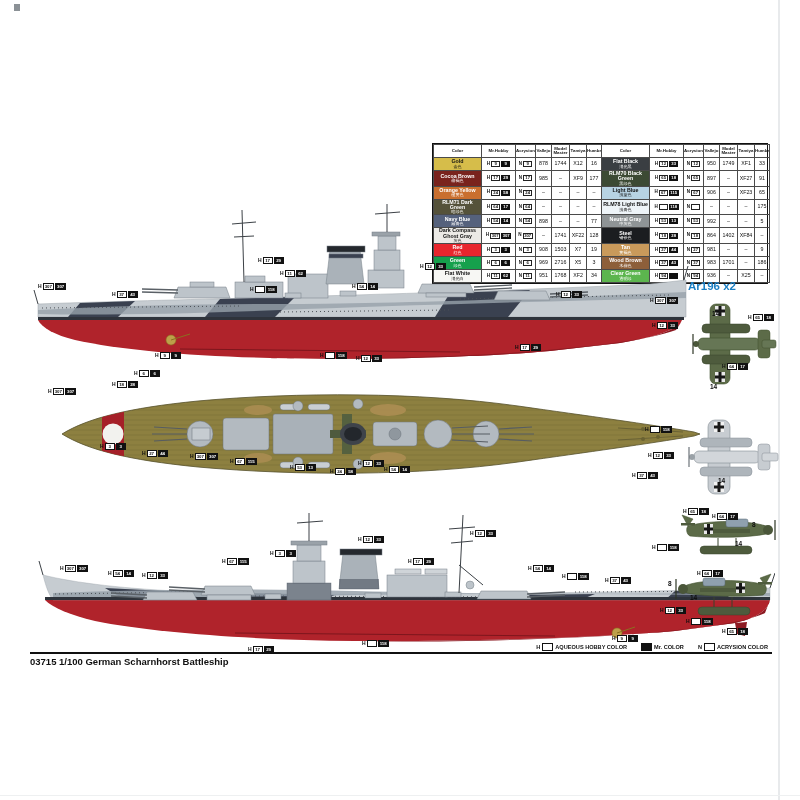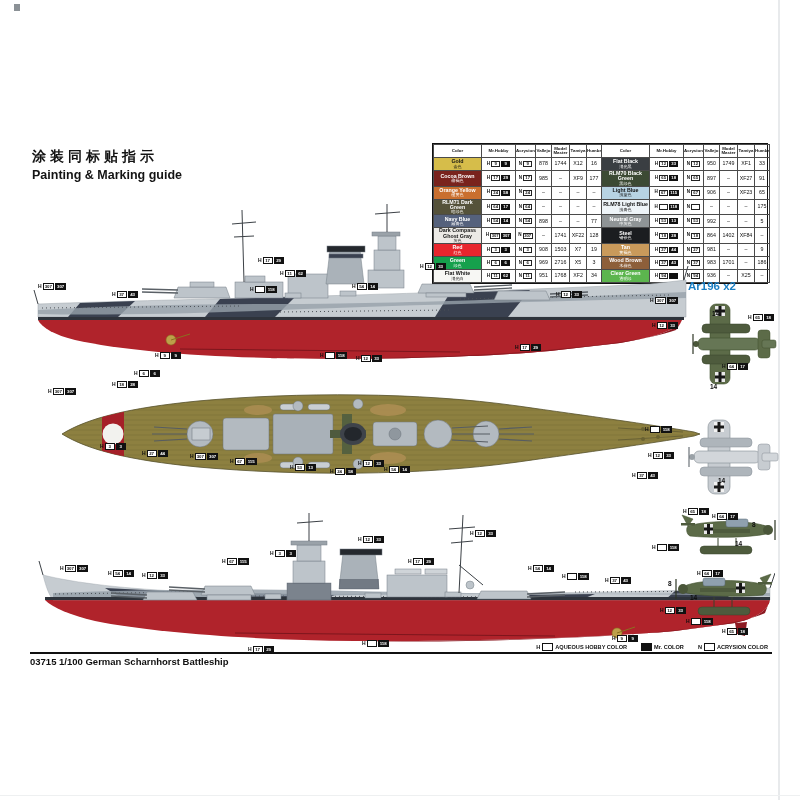--- a/index.html
+++ b/index.html
@@ -55,24 +55,20 @@
   .legend-box.solid{background:#111;}
 </style>
 </head>
 <body>
 
 <div id="page">
   <div class="corner-mark"></div>
   <div class="edge-right"></div>
   <div class="edge-bottom"></div>
 
-  <div id="title-block">
-    <div id="title-cn">涂装同标贴指示</div>
-    <div id="title-en">Painting &amp; Marking guide</div>
-  </div>
 
   <div id="paint-table">
     <table>
       <colgroup>
         <col style="width:48px">
           <col style="width:34px">
           <col style="width:20px">
           <col style="width:16px">
         <col style="width:18px">
           <col style="width:17px">

